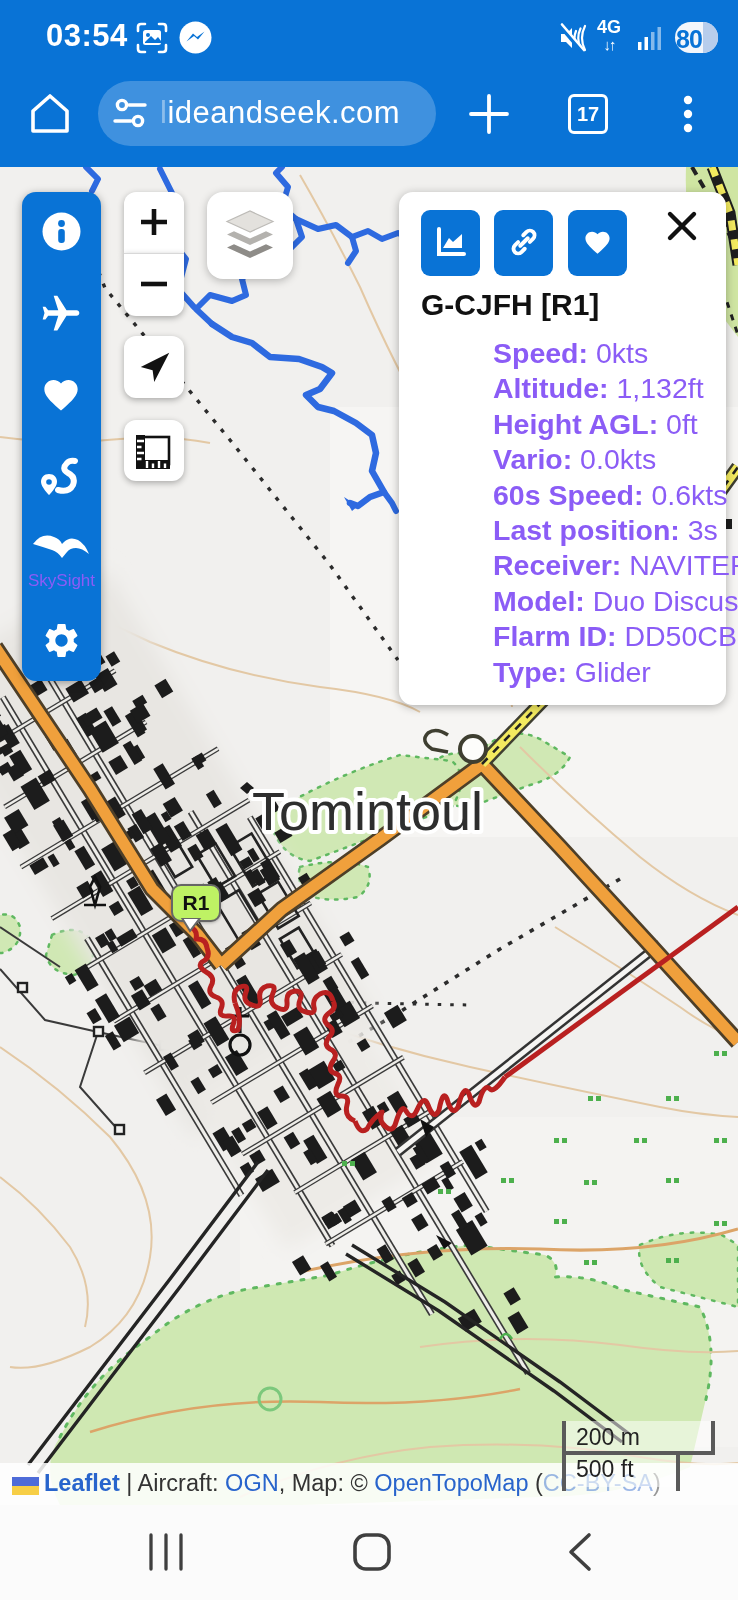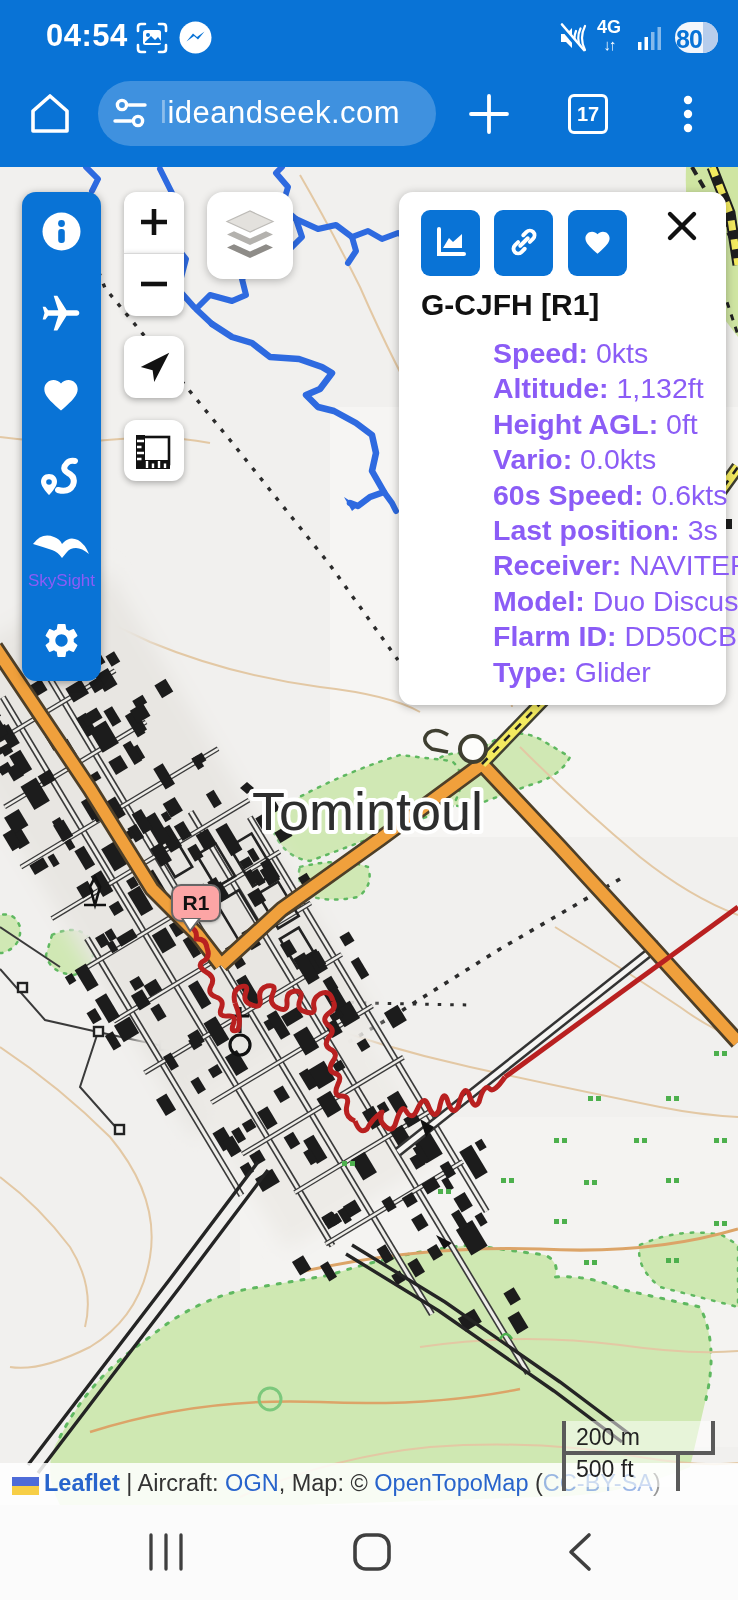--- a/index.html
+++ b/index.html
@@ -419,21 +419,21 @@
 <path d="M333 834 Q330 822 320 827 Q312 832 314 840 Q316 848 306 845 Q296 843 300 833 Q304 824 295 824 Q286 825 287 835 Q288 846 278 841 Q268 837 273 826 Q277 817 267 819 Q258 822 260 832 Q262 842 252 838 Q242 835 246 825 Q249 817 240 820 Q232 824 235 836" fill="none" stroke="#b92020" stroke-width="5" stroke-linejoin="round"></path>
 
 <path d="M190 760 Q198 763 196 772 Q206 771 207 781 Q211 791 202 795 Q197 799 206 805 Q216 810 211 819 Q207 827 216 830 Q225 833 221 842 Q218 850 228 849 Q237 848 233 858 Q230 866 238 863 Q242 852 235 836" fill="none" stroke="#b92020" stroke-width="5" stroke-linejoin="round"></path>
 
 <text x="252" y="663" font-size="54" font-family="Liberation Sans, sans-serif" fill="#2e2e2e" stroke="#ffffff" stroke-width="8" paint-order="stroke" stroke-linejoin="round">Tomintoul</text>
 
 </svg>
 
 <div class="abs" style="top:0;left:0;width:738px;height:75px;background:#0973d6;"></div>
 
-<div class="abs" style="top:18px;left:46px;color:#fff;font-size:31px;font-weight:bold;letter-spacing:0.5px;">04:54</div>
+<div class="abs" style="top:18px;left:46px;color:#fff;font-size:31px;font-weight:bold;letter-spacing:0.5px;">03:54</div>
 
 <svg class="abs" style="top:21px;left:135px" width="34" height="34" viewBox="0 0 34 34">
 <g stroke="#fff" stroke-width="2.6" fill="none" stroke-linecap="round">
 <path d="M3 10 V6 Q3 3 6 3 H10"></path>
         <path d="M24 3 H28 Q31 3 31 6 V10"></path>
         <path d="M31 24 V28 Q31 31 28 31 H24"></path>
         <path d="M10 31 H6 Q3 31 3 28 V24"></path>
 </g>
 <rect x="8" y="9" width="18" height="15" rx="2.5" fill="#fff"></rect>
 <circle cx="13" cy="14" r="2" fill="#0973d6"></circle>
@@ -591,21 +591,21 @@
 <div><b>Height AGL:</b> 0ft</div>
 <div><b>Vario:</b> 0.0kts</div>
 <div><b>60s Speed:</b> 0.6kts</div>
 <div><b>Last position:</b> 3s</div>
 <div><b>Receiver:</b> NAVITER2</div>
 <div><b>Model:</b> Duo Discus</div>
 <div><b>Flarm ID:</b> DD50CB</div>
 <div><b>Type:</b> Glider</div>
 </div>
 
-<div class="abs" style="top:884px;left:171px;width:46px;height:34px;background:#fca5a5;border:2px solid #666;border-radius:10px;color:#111;font-size:21px;font-weight:bold;text-align:center;line-height:33px;box-shadow:0 1px 3px rgba(0,0,0,0.25);">R1</div>
+<div class="abs" style="top:884px;left:171px;width:46px;height:34px;background:#bef264;border:2px solid #666;border-radius:10px;color:#111;font-size:21px;font-weight:bold;text-align:center;line-height:33px;box-shadow:0 1px 3px rgba(0,0,0,0.25);">R1</div>
 <svg class="abs" style="top:918px;left:180px" width="22" height="15" viewBox="0 0 22 15">
       <path d="M2 0 H20 L10 13 Z" fill="#fff" stroke="#666" stroke-width="2"></path>
     </svg>
 
 <div class="abs" style="top:1463px;left:0;width:738px;height:42px;background:rgba(255,255,255,0.85);"></div>
 
 <div class="abs" style="top:1477px;left:12px;width:27px;height:9px;background:#4e6bd8;"></div>
 <div class="abs" style="top:1486px;left:12px;width:27px;height:9px;background:#f7ce46;"></div>
 
 <div class="abs" style="top:1470px;left:44px;font-size:23.5px;color:#333;white-space:nowrap;"><span style="color:#2864cc;font-weight:bold;">Leaflet</span> | Aircraft: <span style="color:#2864cc;">OGN</span>, Map: © <span style="color:#2864cc;">OpenTopoMap</span> (<span style="color:#2864cc;opacity:0.45;">CC-BY-SA</span><span style="opacity:0.5;">)</span></div>

